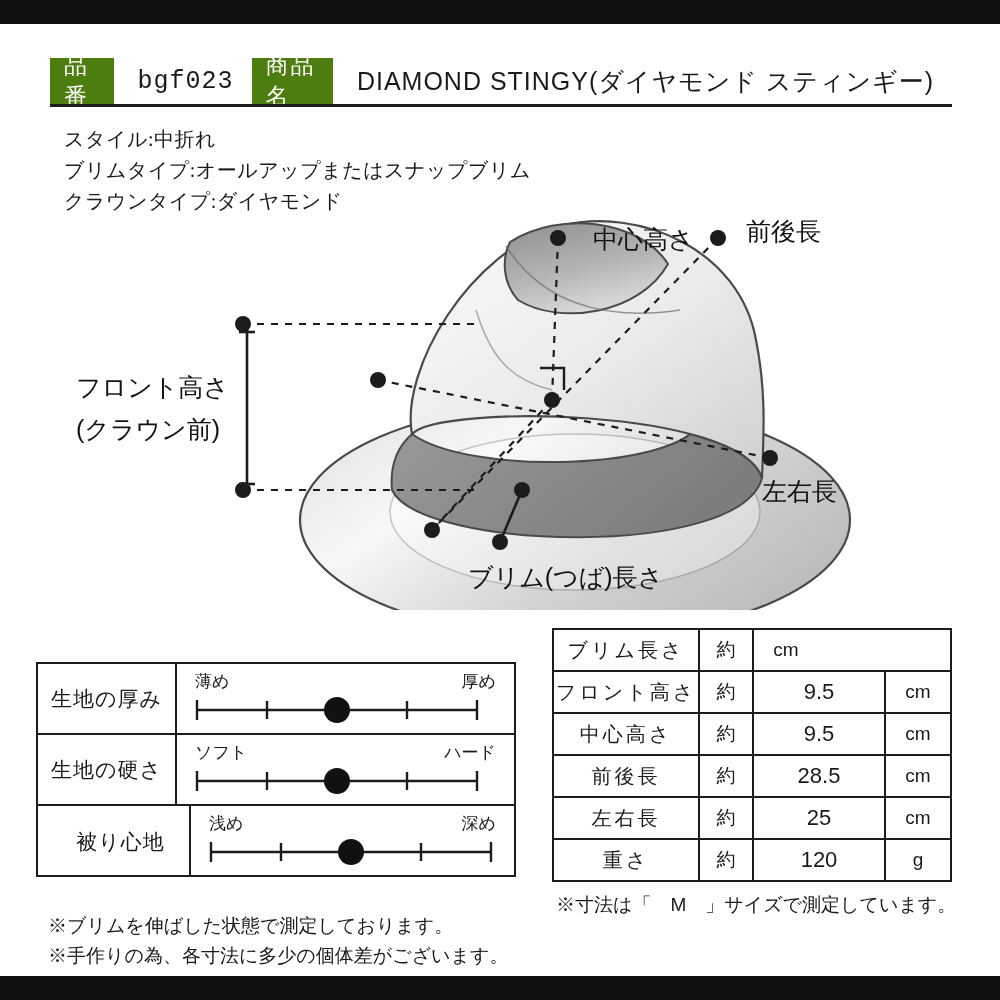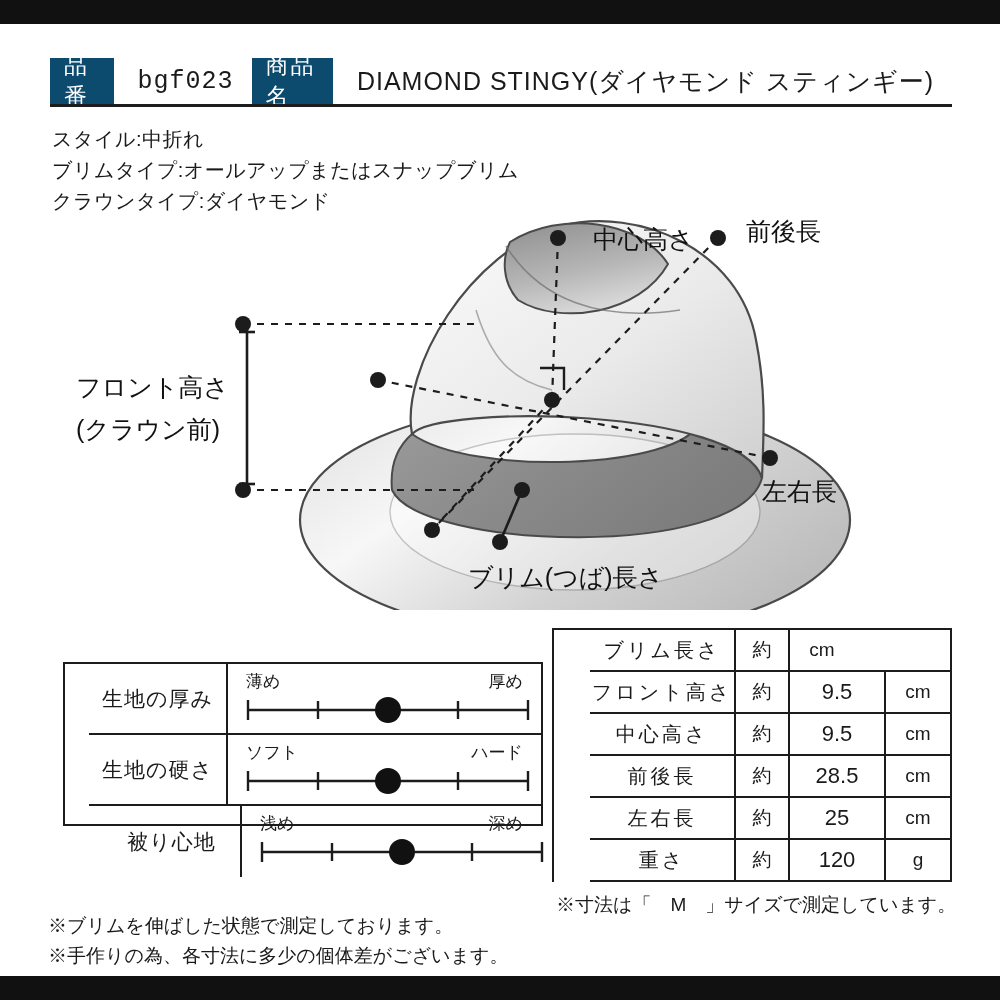--- a/index.html
+++ b/index.html
@@ -17,56 +17,56 @@
   .bottombar{
     position:absolute;left:0;top:976px;width:1000px;height:24px;background:#111111;
   }
 
   
   .header{
     position:absolute;left:50px;top:58px;width:902px;height:46px;
   }
   .hdr-row{display:flex;align-items:stretch;height:46px;}
   .hdr-label{
-    background:#0c4a6e;color:#ffffff;
+    background:#4d7c0f;color:#ffffff;
     font-size:23px;letter-spacing:2px;
     display:flex;align-items:center;justify-content:center;
     padding:4px 14px;
   }
   .hdr-value{
     display:flex;align-items:center;
     font-size:25px;
     padding-left:24px;padding-right:18px;
     white-space:nowrap;
     letter-spacing:1px;
   }
   .hdr-value.code{font-family:"Liberation Mono", monospace;font-size:25px;letter-spacing:1px;}
   .hdr-underline{
     position:absolute;left:0;top:46px;width:902px;height:3px;background:#1c1c1c;
   }
 
   
   .spec-lines{
-    position:absolute;left:52px;top:124px;width:600px;
+    position:absolute;left:64px;top:124px;width:600px;
     font-size:20px;line-height:31px;
     letter-spacing:0.5px;
+    font-family:Liberation Serif, serif;
   }
 
   
   .illus{
     position:absolute;left:40px;top:190px;width:920px;height:420px;
   }
   .illus svg{display:block;}
 
   
   .gauge-table{
-    position:absolute;left:63px;top:662px;width:480px;height:164px;
+    position:absolute;left:36px;top:662px;width:480px;height:215px;
     border:2px solid #1c1c1c;
     box-sizing:border-box;
-    padding-left:24px;
   }
   .gauge-row{
     display:flex;height:71px;box-sizing:border-box;border-bottom:2px solid #1c1c1c;
   }
   .gauge-row:last-child{border-bottom:none;margin-left:14px;}
   .gauge-name{
     width:137px;min-width:137px;
     border-right:2px solid #1c1c1c;
     display:flex;align-items:center;justify-content:center;
     font-size:21px;letter-spacing:1px;
@@ -83,21 +83,20 @@
 
   
   .meas-table{
     position:absolute;left:552px;top:628px;width:400px;
     border:2px solid #1c1c1c;border-bottom:none;
     box-sizing:border-box;
   }
   .meas-row{
     display:flex;height:42px;border-bottom:2px solid #1c1c1c;box-sizing:border-box;
     align-items:stretch;
-    margin-left:36px;
   }
   .m-name{
     width:144px;min-width:144px;border-right:2px solid #1c1c1c;
     display:flex;align-items:center;justify-content:center;
     font-size:20px;letter-spacing:3px;
   }
   .m-approx{
     width:52px;min-width:52px;border-right:2px solid #1c1c1c;
     display:flex;align-items:center;justify-content:center;font-size:19px;
   }

